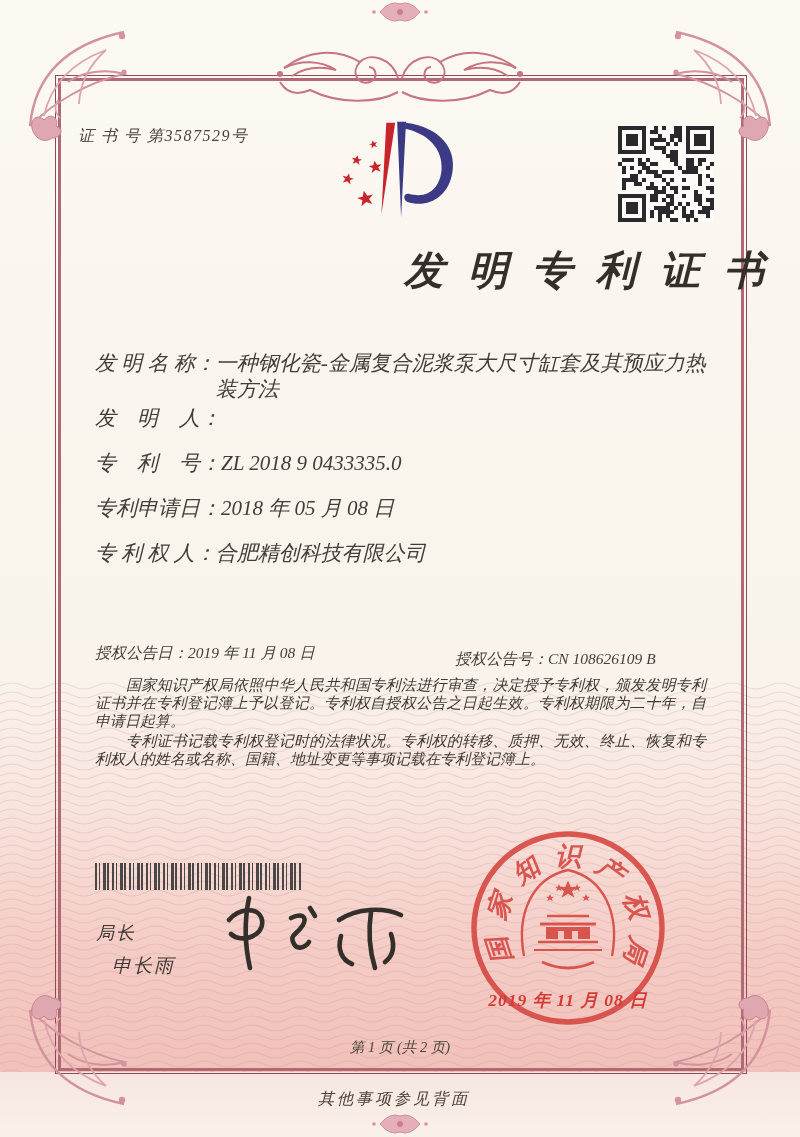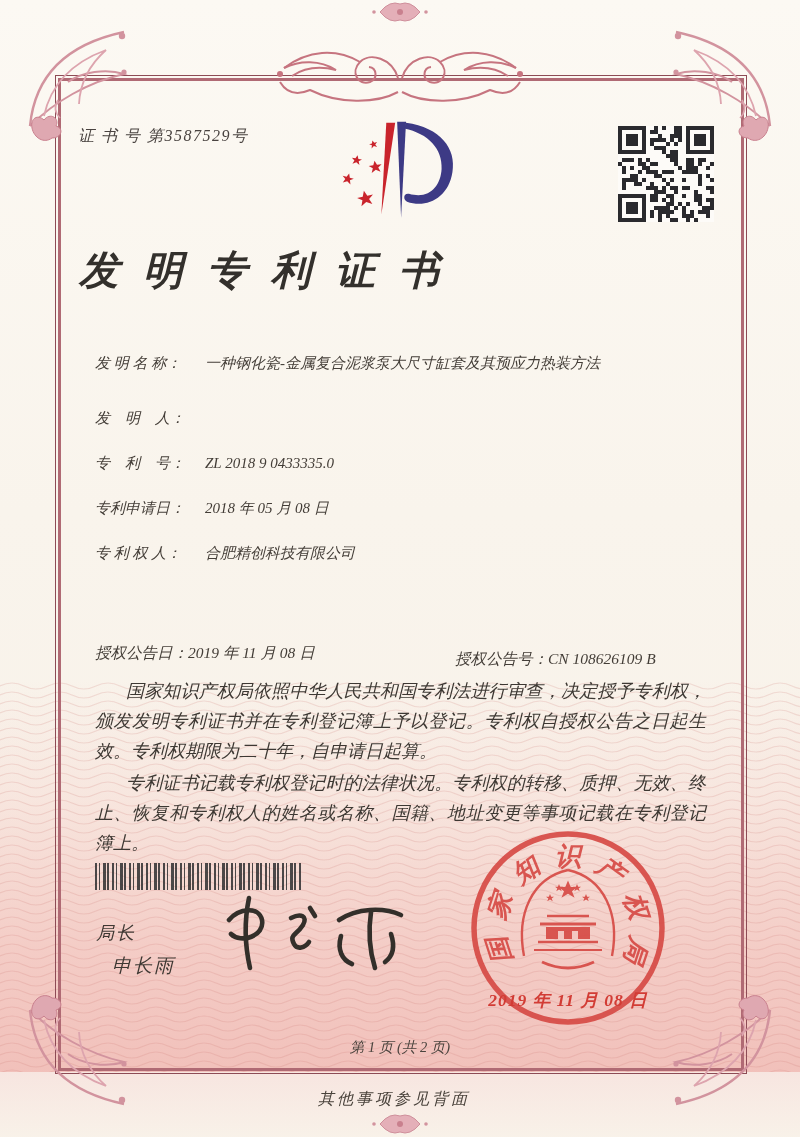--- a/index.html
+++ b/index.html
@@ -14,31 +14,31 @@
   .pink-zone svg{position:absolute;left:0;top:0;width:100%;height:100%;}
   .below-frame{position:absolute;left:0;top:1072px;width:800px;height:65px;
     background:linear-gradient(180deg,rgba(247,228,223,.9),rgba(250,243,235,.2));}
   .ornaments{position:absolute;left:0;top:0;width:800px;height:1137px;pointer-events:none;z-index:4;}
   .frame-outer{position:absolute;left:55px;top:75px;width:690px;height:997px;
     border:1.5px solid #8d4b55;z-index:3;}
   .frame-inner{position:absolute;left:2px;top:2px;right:2px;bottom:2px;border:3px solid #b06a74;}
   .cert-no{position:absolute;left:78px;top:126px;font-size:16px;letter-spacing:1.5px;color:#494340;z-index:5;}
   .logo{position:absolute;left:330px;top:114px;width:158px;height:124px;z-index:5;}
   .qr{position:absolute;left:618px;top:126px;width:96px;height:96px;z-index:5;background:#fdfbf8;}
-  .title{position:absolute;left:55px;top:243px;width:690px;margin:0;text-align:left;
-    font-size:40px;font-weight:700;color:#33302c;letter-spacing:24px;text-indent:24px;z-index:5;}
-  .field-row{position:absolute;left:95px;width:625px;display:flex;font-size:15px;
+  .title{position:absolute;left:55px;top:243px;width:690px;margin:0;text-align:right;
+    font-size:40px;font-weight:700;color:#33302c;letter-spacing:24px;text-indent:24px;z-index:5;padding-left:43px;}
+  .field-row{position:absolute;left:95px;width:625px;display:flex;font-size:21px;
     line-height:26px;color:#433d37;z-index:5;}
   .field-label{flex:0 0 110px;white-space:nowrap;}
   .field-value{flex:1;white-space:pre-line;}
   .row-0{top:350px}.row-1{top:405px}.row-2{top:450px}.row-3{top:495px}.row-4{top:540px}.row-5{top:586px}
   .grant-row{position:absolute;left:95px;top:643px;width:625px;font-size:15.5px;color:#433d37;z-index:5;}
   .grant-pair2{position:absolute;left:360px;top:0;margin-top:6px;}
   .body-text{position:absolute;left:95px;top:676px;width:612px;z-index:5;}
-  .body-text p{margin:0 1px 2px 0;font-size:18px;line-height:30px;color:#3d3833;text-indent:31px;text-align:justify;}
+  .body-text p{margin:0 1px 2px 0;font-size:15px;line-height:18px;color:#3d3833;text-indent:31px;text-align:justify;}
   .barcode{position:absolute;left:95px;top:863px;width:207px;height:27px;z-index:5;opacity:.85;
     background-image:repeating-linear-gradient(90deg,#2d2d2f 0 2px,transparent 2px 4px,#2d2d2f 4px 5px,transparent 5px 8px,#2d2d2f 8px 11px,transparent 11px 12px,#2d2d2f 12px 14px,transparent 14px 17px);}
   .signer-title{position:absolute;left:96px;top:921px;font-size:18px;color:#3e3833;letter-spacing:2px;z-index:6;}
   .signer-name{position:absolute;left:112px;top:953px;font-size:19px;color:#3e3833;letter-spacing:2px;z-index:6;}
   .signature{position:absolute;left:215px;top:888px;width:215px;height:102px;z-index:6;}
   .seal{position:absolute;left:468px;top:828px;width:200px;height:200px;z-index:7;opacity:.9;}
   .seal-date{position:absolute;left:468px;top:988px;width:200px;text-align:center;font-size:17.5px;
     font-weight:700;color:#d23c35;letter-spacing:1px;z-index:8;}
   .page-info{position:absolute;left:0;top:1038px;width:800px;text-align:center;font-size:14.5px;color:#4b443e;z-index:5;}
   .footer-note{position:absolute;left:0;top:1089px;width:788px;text-align:center;font-size:16px;

